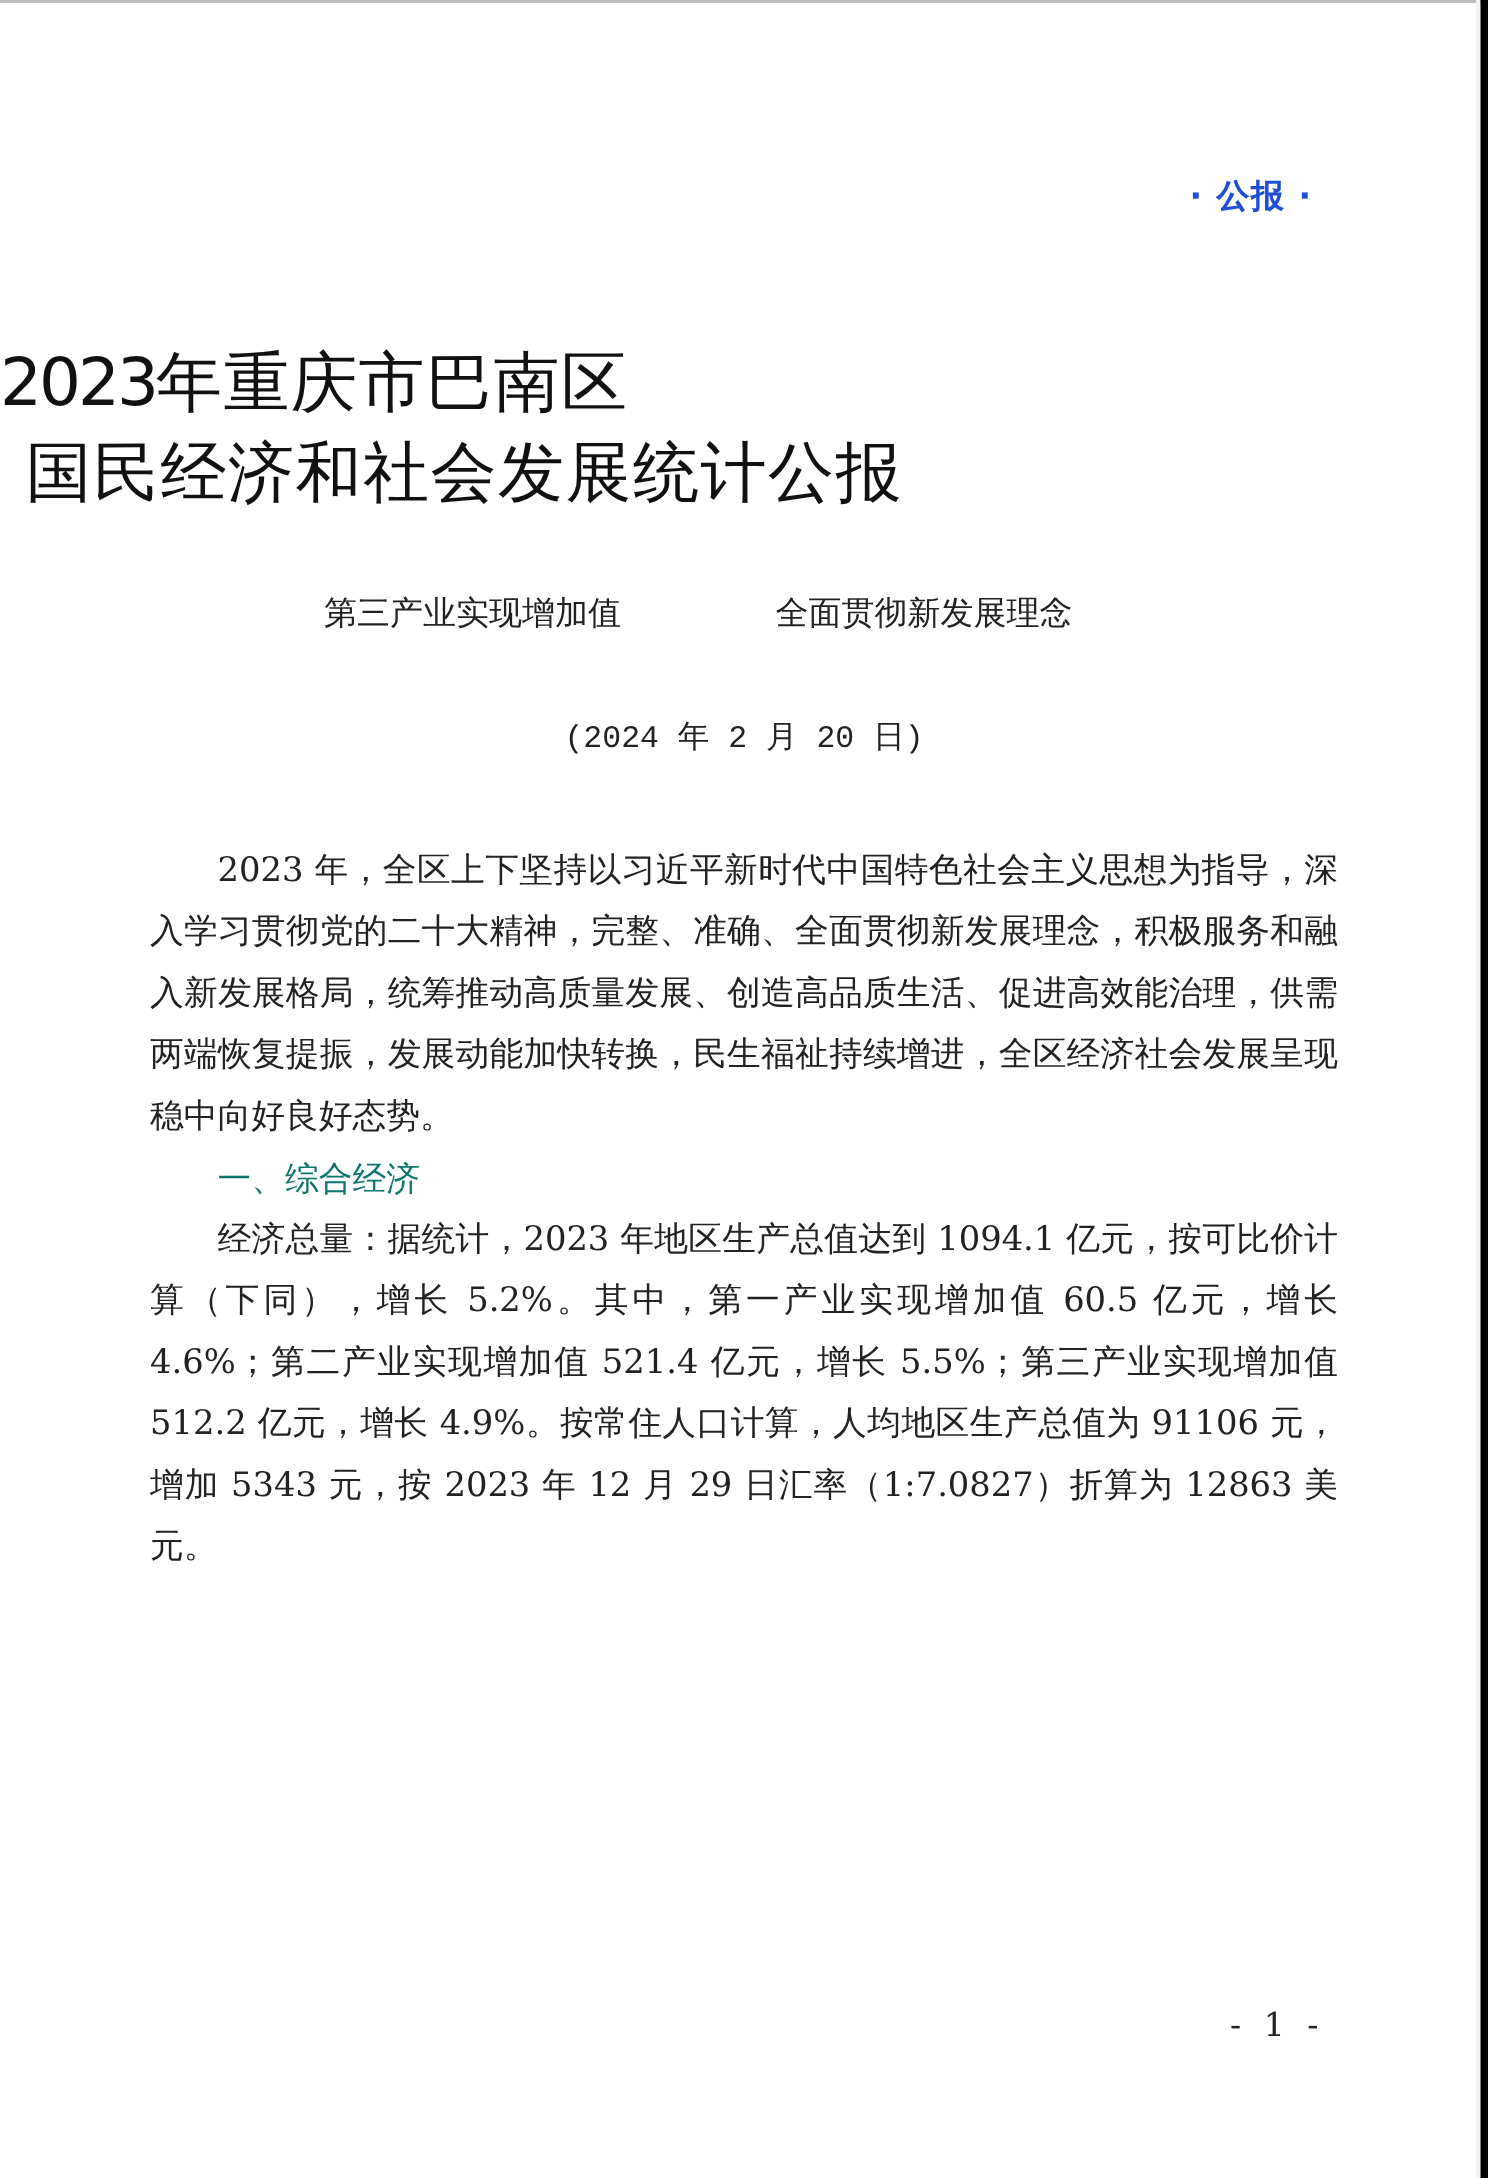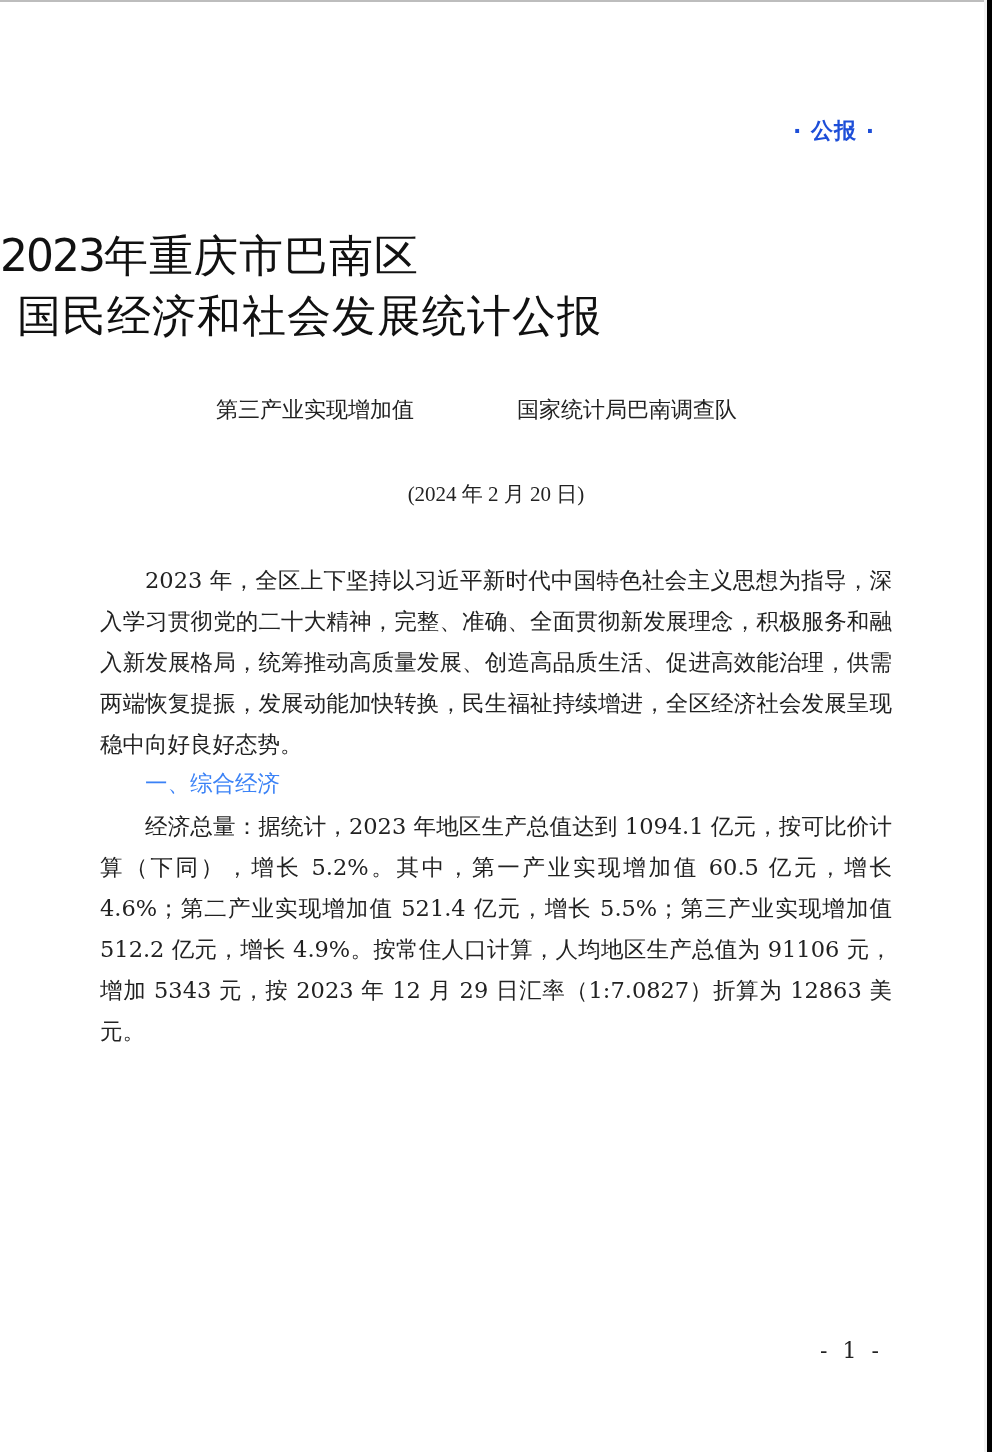--- a/index.html
+++ b/index.html
@@ -66,21 +66,21 @@
       color: #222;
       white-space: nowrap;
     }
     .authors .a1 { position: absolute; left: 216px; }
     .authors .a2 { position: absolute; left: 517px; }
     .date {
       position: absolute;
       top: 478px;
       left: 0; width: 992px;
       text-align: center;
-      font-family: Liberation Serif, serif;
+      font-family: Liberation Mono, monospace;
       font-size: 21px;
       line-height: 32px;
       color: #222;
       white-space: nowrap;
     }
     .body-text {
       position: absolute;
       left: 100px;
       top: 560px;
       width: 792px;
@@ -89,26 +89,26 @@
       line-height: 41px;
       color: #222;
       text-align: justify;
     }
     .body-text p {
       margin: 0;
       text-indent: 2em;
     }
     .body-text h2 {
       margin: 0;
-      font-family: Liberation Mono, monospace;
+      font-family: Liberation Sans, sans-serif;
       font-size: 22.5px;
       font-weight: normal;
       line-height: 41px;
       text-indent: 2em;
-      color: #3b82f6;
+      color: #0f766e;
     }
     .page-number {
       position: absolute;
       top: 1338px;
       left: 820px;
       font-family: "DejaVu Serif", "Liberation Serif", serif;
       font-size: 22px;
       color: #222;
       white-space: nowrap;
       letter-spacing: 4px;
@@ -121,21 +121,21 @@
 <div class="right-shadow"></div>
 <div class="right-edge"></div>
 
 <div class="column-tag">· 公报 ·</div>
 
 <div class="title l1"><span class="num">2023</span><span>年重庆市巴南区</span></div>
 <div class="title l2">国民经济和社会发展统计公报</div>
 
 <div class="authors">
   <span class="a1">第三产业实现增加值</span>
-  <span class="a2">国家统计局巴南调查队</span>
+  <span class="a2">全面贯彻新发展理念</span>
 </div>
 
 <div class="date">(2024 年 2 月 20 日)</div>
 
 <div class="body-text">
   <p>2023 年，全区上下坚持以习近平新时代中国特色社会主义思想为指导，深入学习贯彻党的二十大精神，完整、准确、全面贯彻新发展理念，积极服务和融入新发展格局，统筹推动高质量发展、创造高品质生活、促进高效能治理，供需两端恢复提振，发展动能加快转换，民生福祉持续增进，全区经济社会发展呈现稳中向好良好态势。</p>
   <h2>一、综合经济</h2>
   <p>经济总量：据统计，2023 年地区生产总值达到 1094.1 亿元，按可比价计算（下同），增长 5.2%。其中，第一产业实现增加值 60.5 亿元，增长 4.6%；第二产业实现增加值 521.4 亿元，增长 5.5%；第三产业实现增加值 512.2 亿元，增长 4.9%。按常住人口计算，人均地区生产总值为 91106 元，增加 5343 元，按 2023 年 12 月 29 日汇率（1:7.0827）折算为 12863 美元。</p>
 </div>
 

